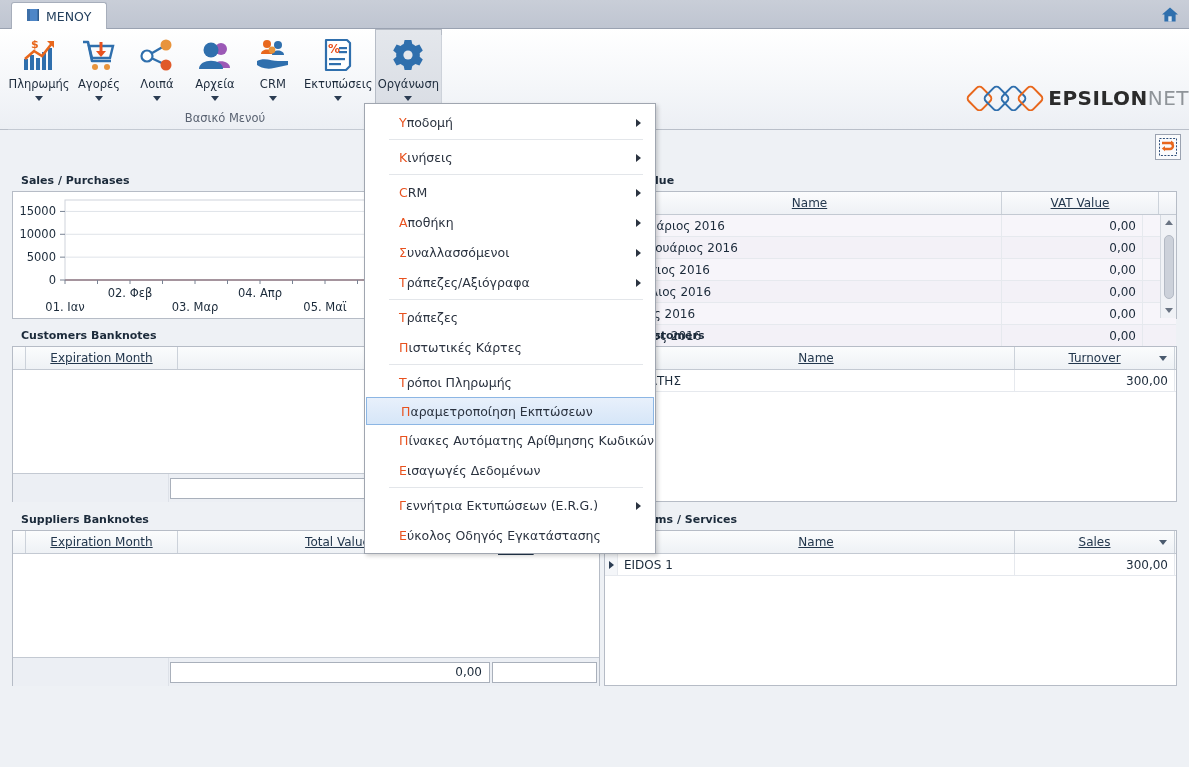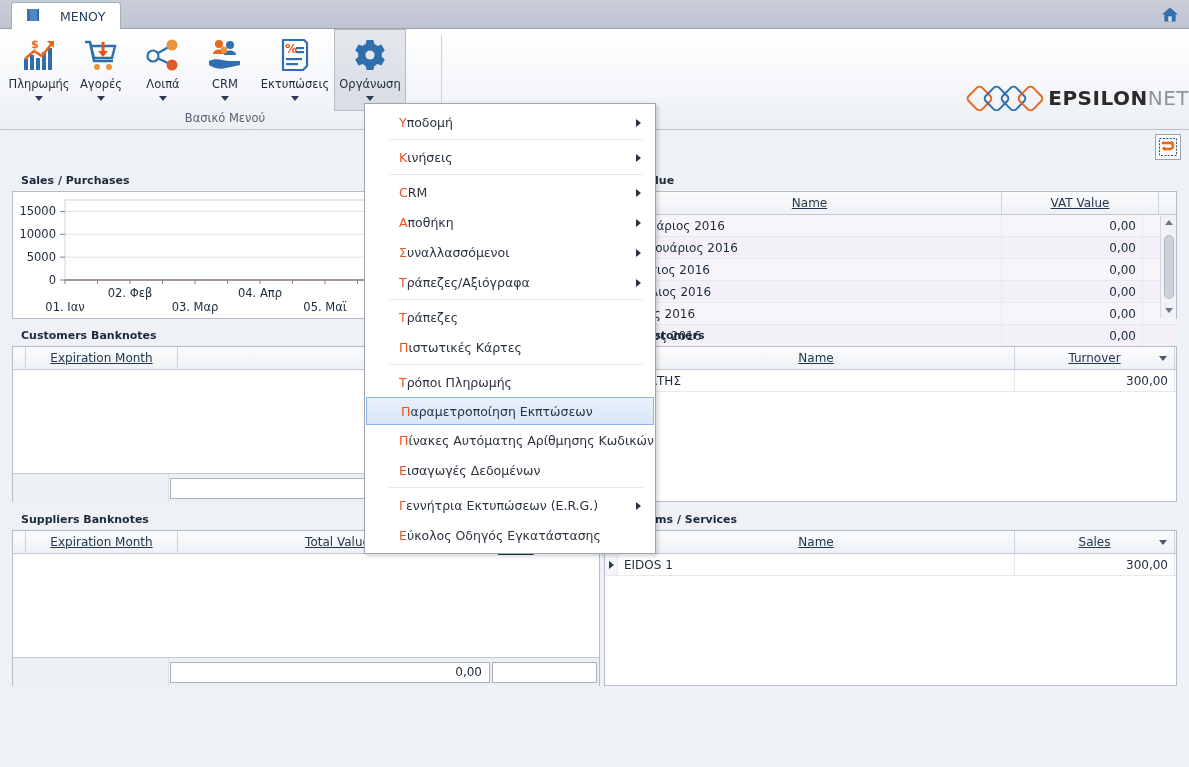--- a/index.html
+++ b/index.html
@@ -14,21 +14,21 @@
   #app { position: relative; width: 1189px; height: 767px; }
 
   
   .tabstrip {
     position: absolute; left: 0; top: 0; width: 1189px; height: 29px;
     background: linear-gradient(180deg,#c9ced8 0%,#bfc5d1 100%);
     border-bottom: 1px solid #9aa2b1;
   }
   .tab {
     position: absolute; top: 2px; height: 27px;
-    display: flex; align-items: center; gap: 20px;
+    display: flex; align-items: center; gap: 6px;
     padding: 0 14px; font-size: 12.5px; color: #24405e;
     cursor: default;
     justify-content: space-between;
   }
   .tab.active {
     background: #ffffff;
     border: 1px solid #a7aebb; border-bottom: none;
     border-radius: 3px 3px 0 0;
     top: 2px; height: 28px;
   }
@@ -276,20 +276,32 @@
               <path d="M9 19 L28 8 M9 19 L28 28" stroke="#2f6fad" stroke-width="2.4" fill="none"></path>
               <circle cx="9" cy="19" r="5.5" fill="#ffffff" stroke="#2f6fad" stroke-width="2.2"></circle>
               <circle cx="28" cy="8" r="5.5" fill="#e8943c"></circle>
               <circle cx="28" cy="28" r="5.5" fill="#e05a2b"></circle>
             </svg>
           </span>
           <span class="lbl">Λοιπά</span>
           <span class="caret"></span>
         </div>
 
+        <div class="rb">
+          <span class="ic">
+            <svg width="38" height="36" viewBox="0 0 38 36">
+              <circle cx="25" cy="12" r="6" fill="#9b59b6"></circle>
+              <path d="M16 31 C16 22 34 22 34 31 Z" fill="#9b59b6"></path>
+              <circle cx="15" cy="13" r="7.5" fill="#2f6fad"></circle>
+              <path d="M3 32 C3 21 27 21 27 32 Z" fill="#2f6fad"></path>
+            </svg>
+          </span>
+          <span class="lbl">Αρχεία</span>
+          <span class="caret"></span>
+        </div>
 
         <div class="rb">
           <span class="ic">
             <svg width="38" height="36" viewBox="0 0 38 36">
               <circle cx="13" cy="7" r="4" fill="#e8671c"></circle>
               <path d="M7 17 C7 11 19 11 19 17 Z" fill="#e8671c"></path>
               <circle cx="24" cy="8" r="4" fill="#2f6fad"></circle>
               <path d="M18 18 C18 12 30 12 30 18 Z" fill="#2f6fad"></path>
               <circle cx="18" cy="13" r="3.4" fill="#e8943c"></circle>
               <path d="M3 24 C10 20 18 24 24 24 L34 24 L34 28 L20 31 C12 33 6 30 3 28 Z" fill="#2f6fad"></path>

